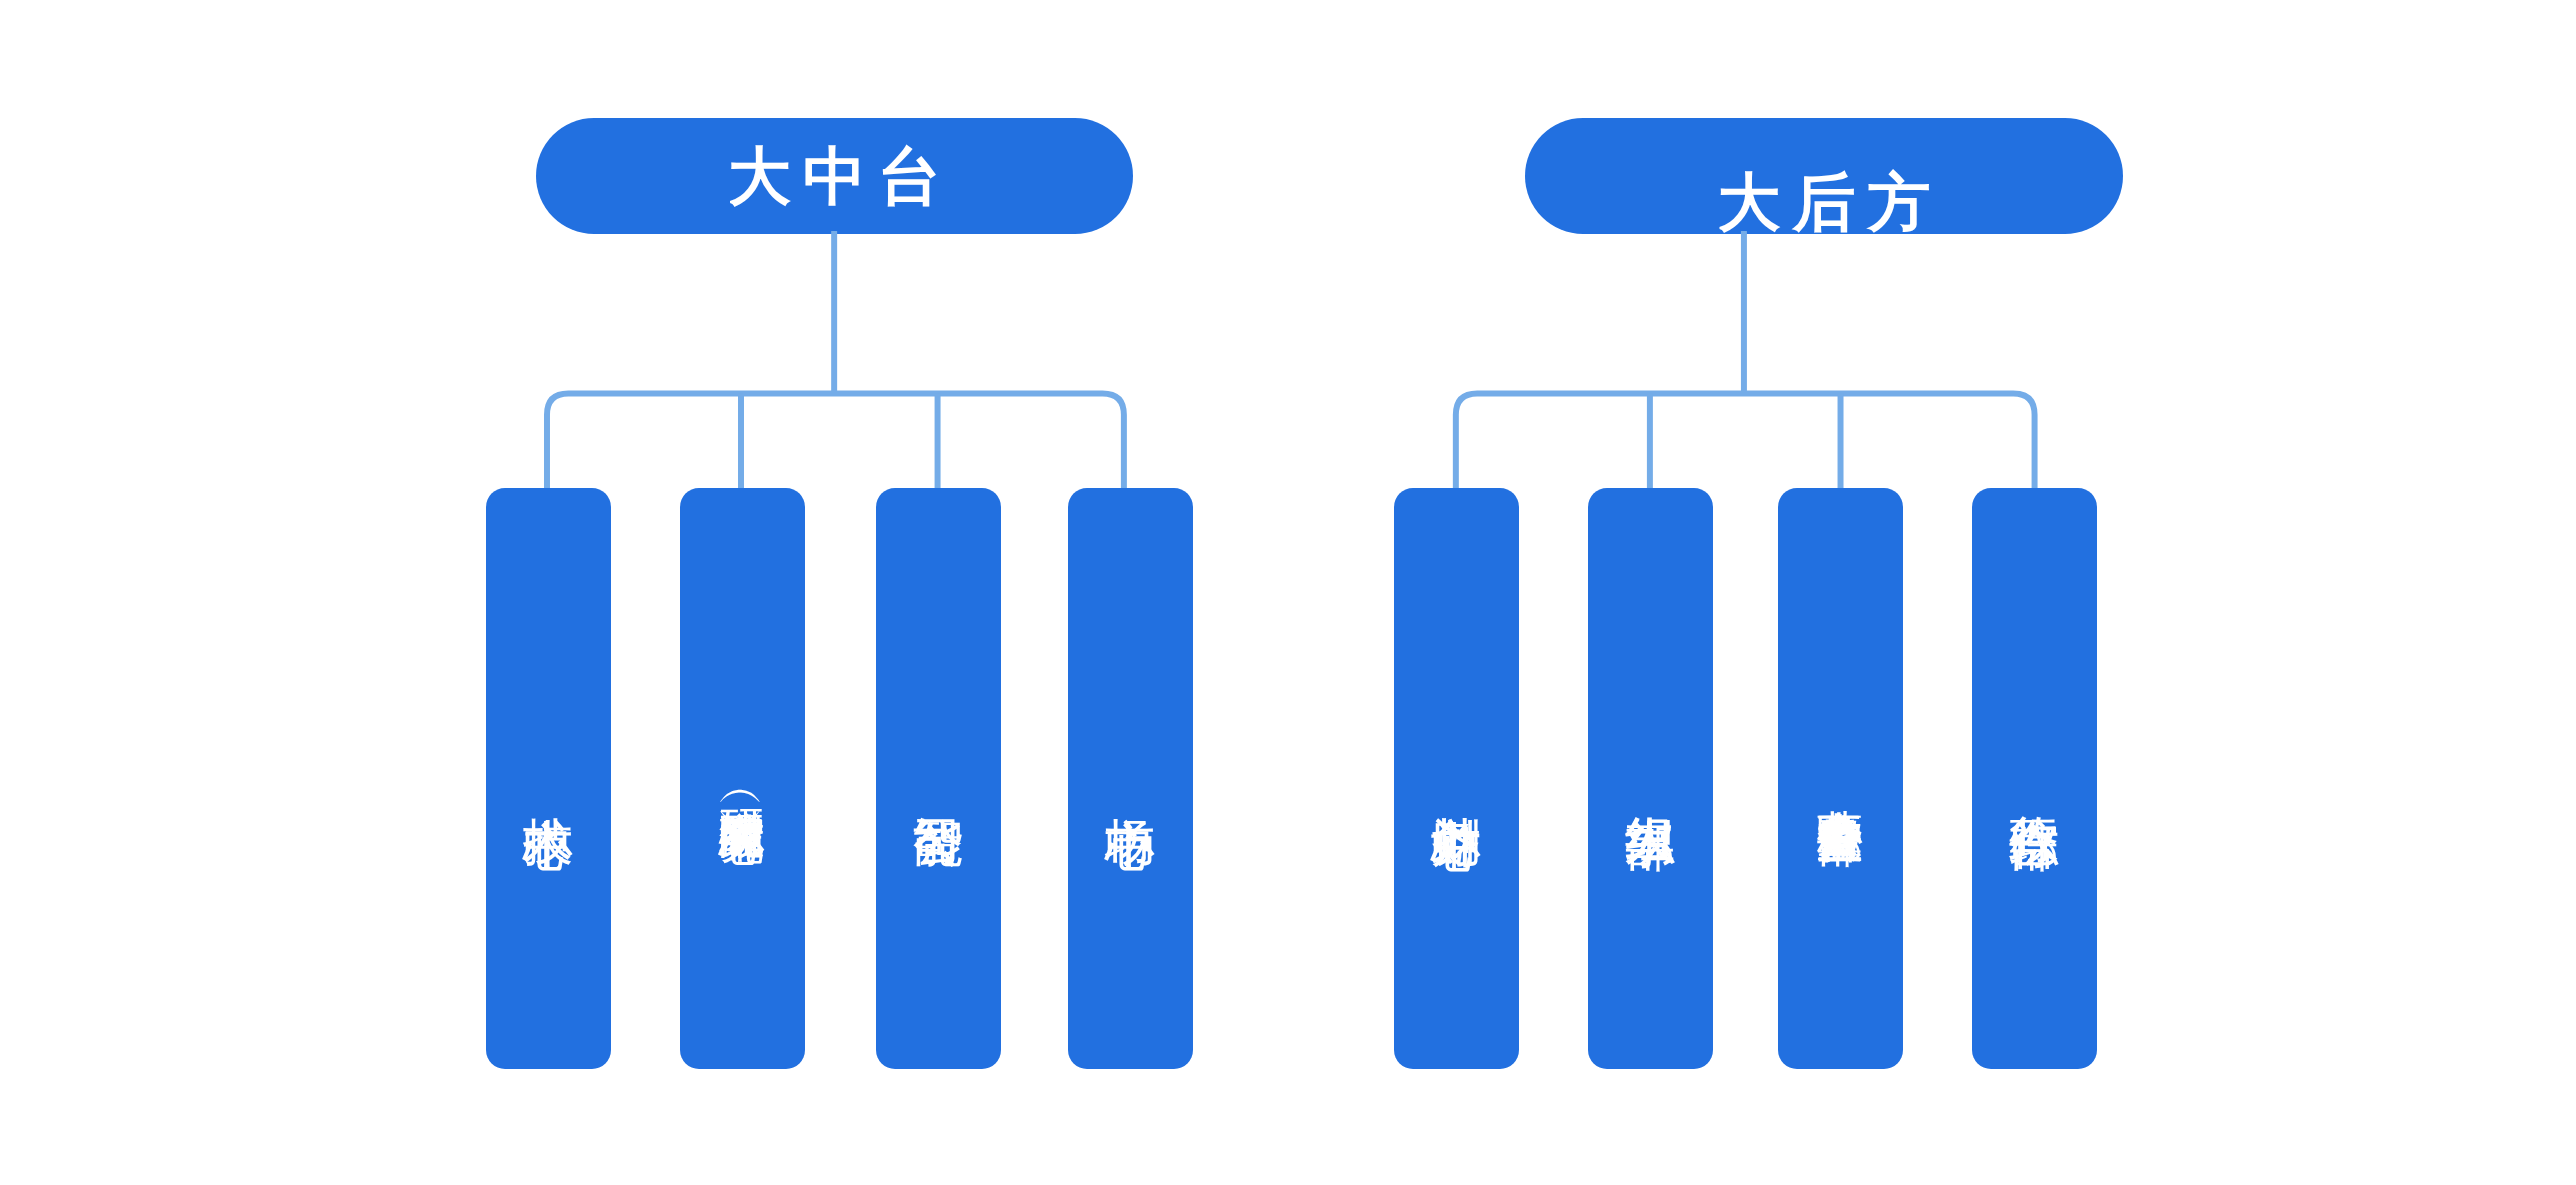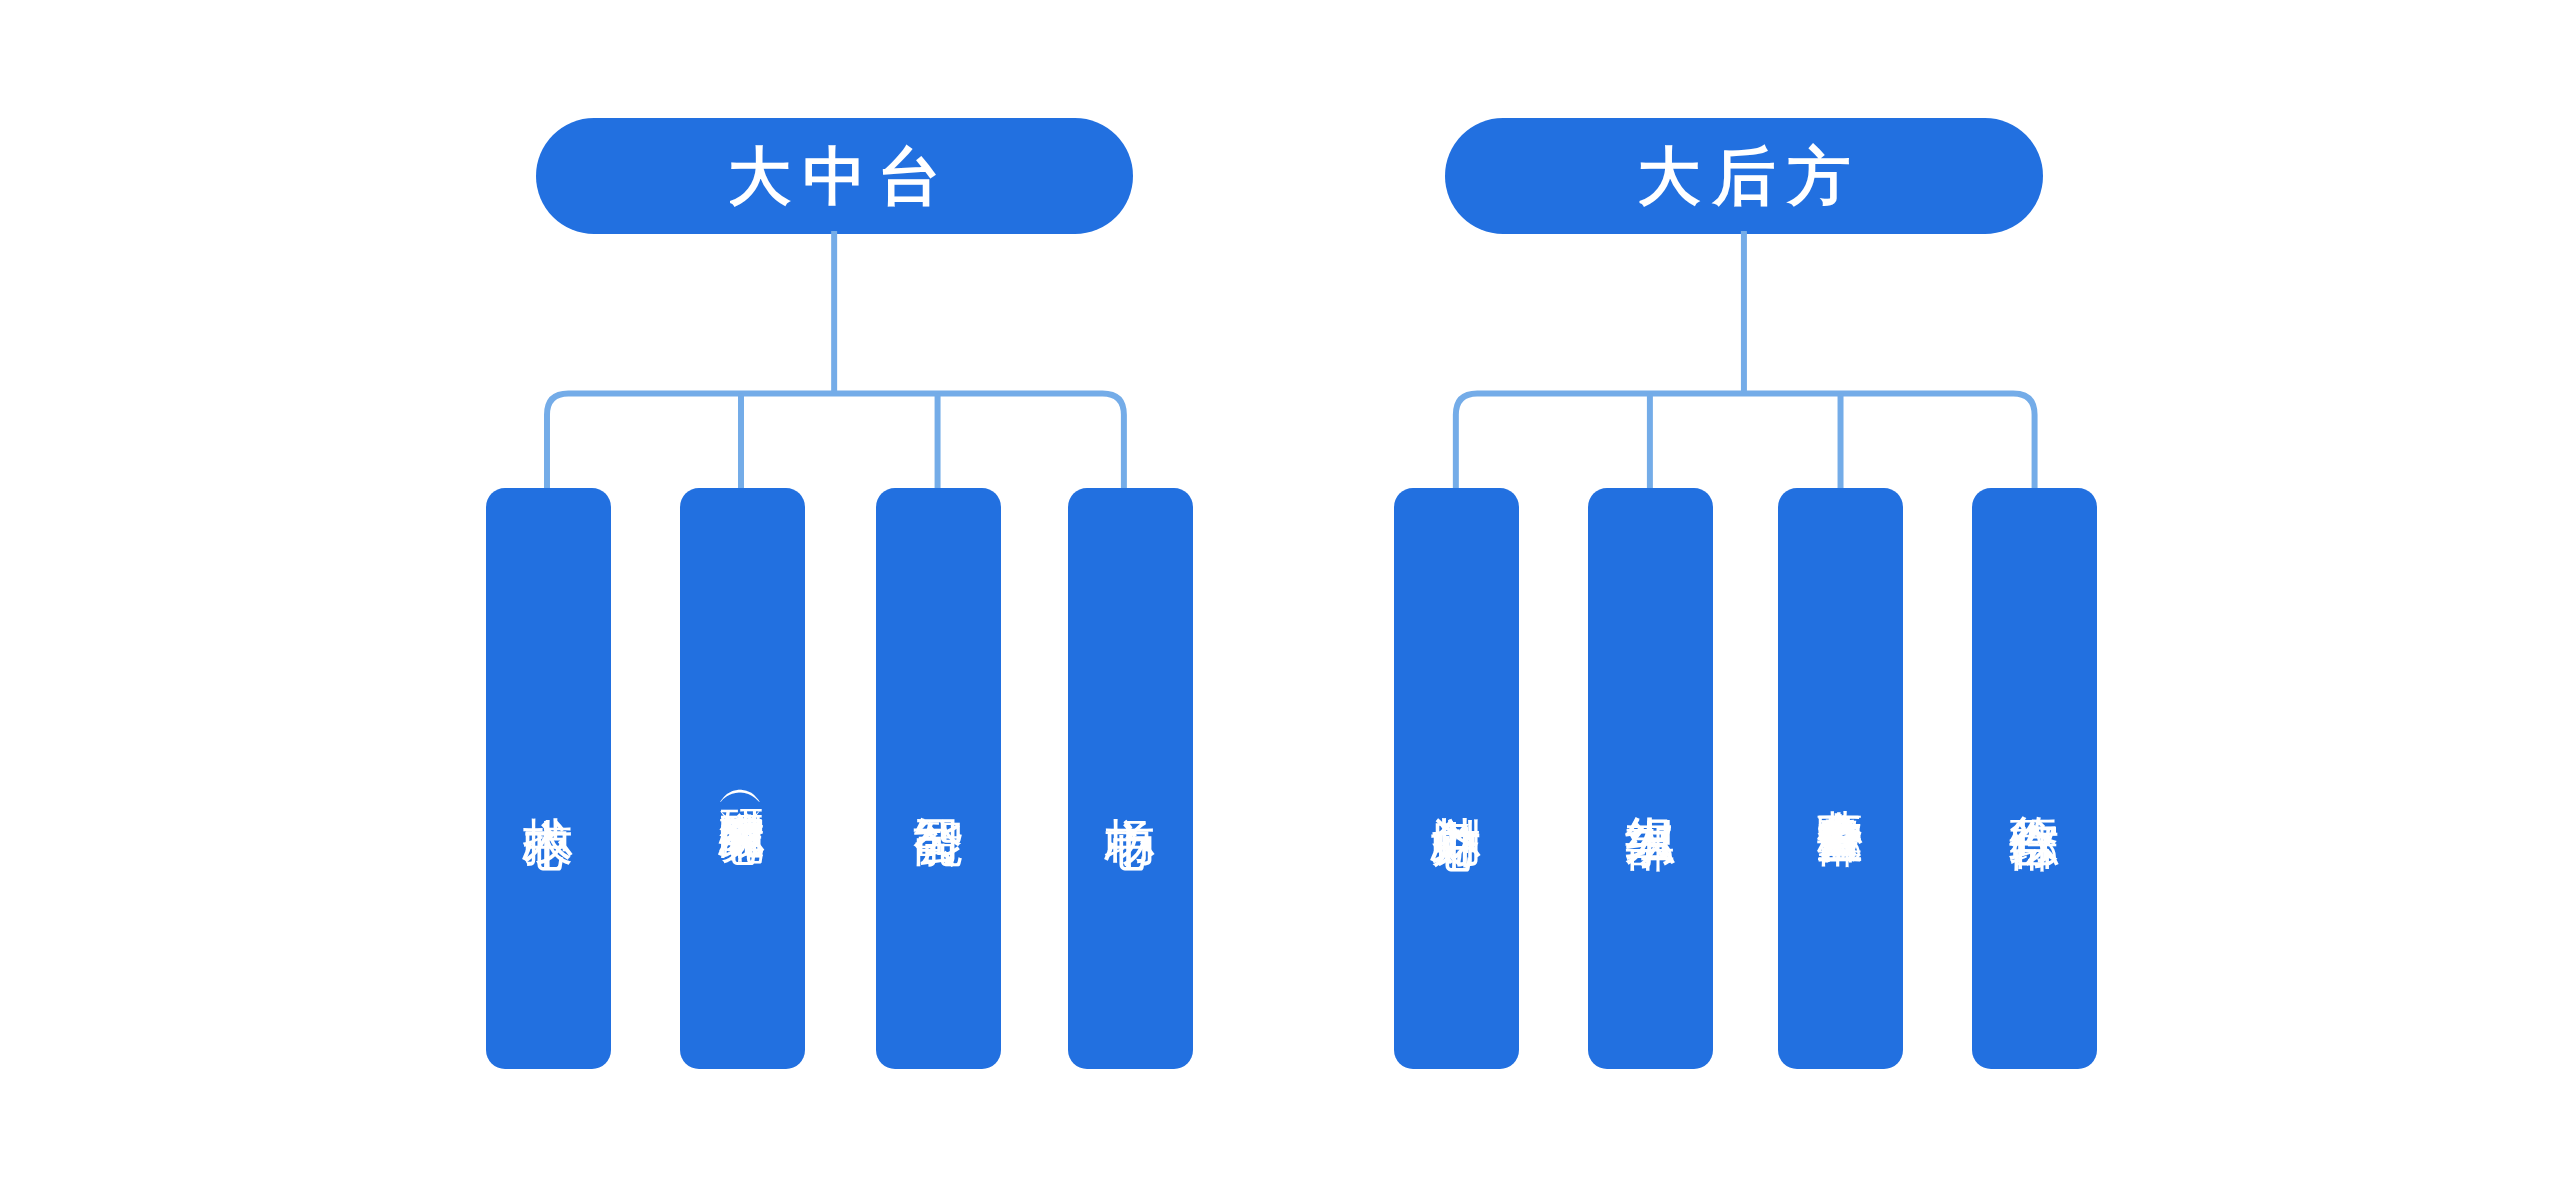--- a/index.html
+++ b/index.html
@@ -114,21 +114,21 @@
   </div>
 
   <div class="node" style="left:876px; top:488px; width:125px; height:581px;">
     <span class="node-label">智能公司</span>
   </div>
 
   <div class="node" style="left:1068px; top:488px; width:125px; height:581px;">
     <span class="node-label">市场中心</span>
   </div>
 
-  <div class="pill" style="left:1445px; top:118px; width:598px; height:116px;">
+  <div class="pill" style="left:1525px; top:118px; width:598px; height:116px;align-items:flex-end;">
     <span class="pill-label">大后方</span>
   </div>
 
   <svg class="connector-svg" style="left:1282px; top:231px;" width="1294" height="265" viewBox="0 0 1513 310">
     <path class="conn-path" d="M 540,0 L 540,190"></path>
     <path class="conn-path" d="M 203,305 L 203,215 Q 203,190 228,190 L 855,190 Q 880,190 880,215 L 880,305"></path>
     <path class="conn-path-thin" d="M 430,190 L 430,305"></path>
     <path class="conn-path-thin" d="M 653,190 L 653,305"></path>
   </svg>
 

